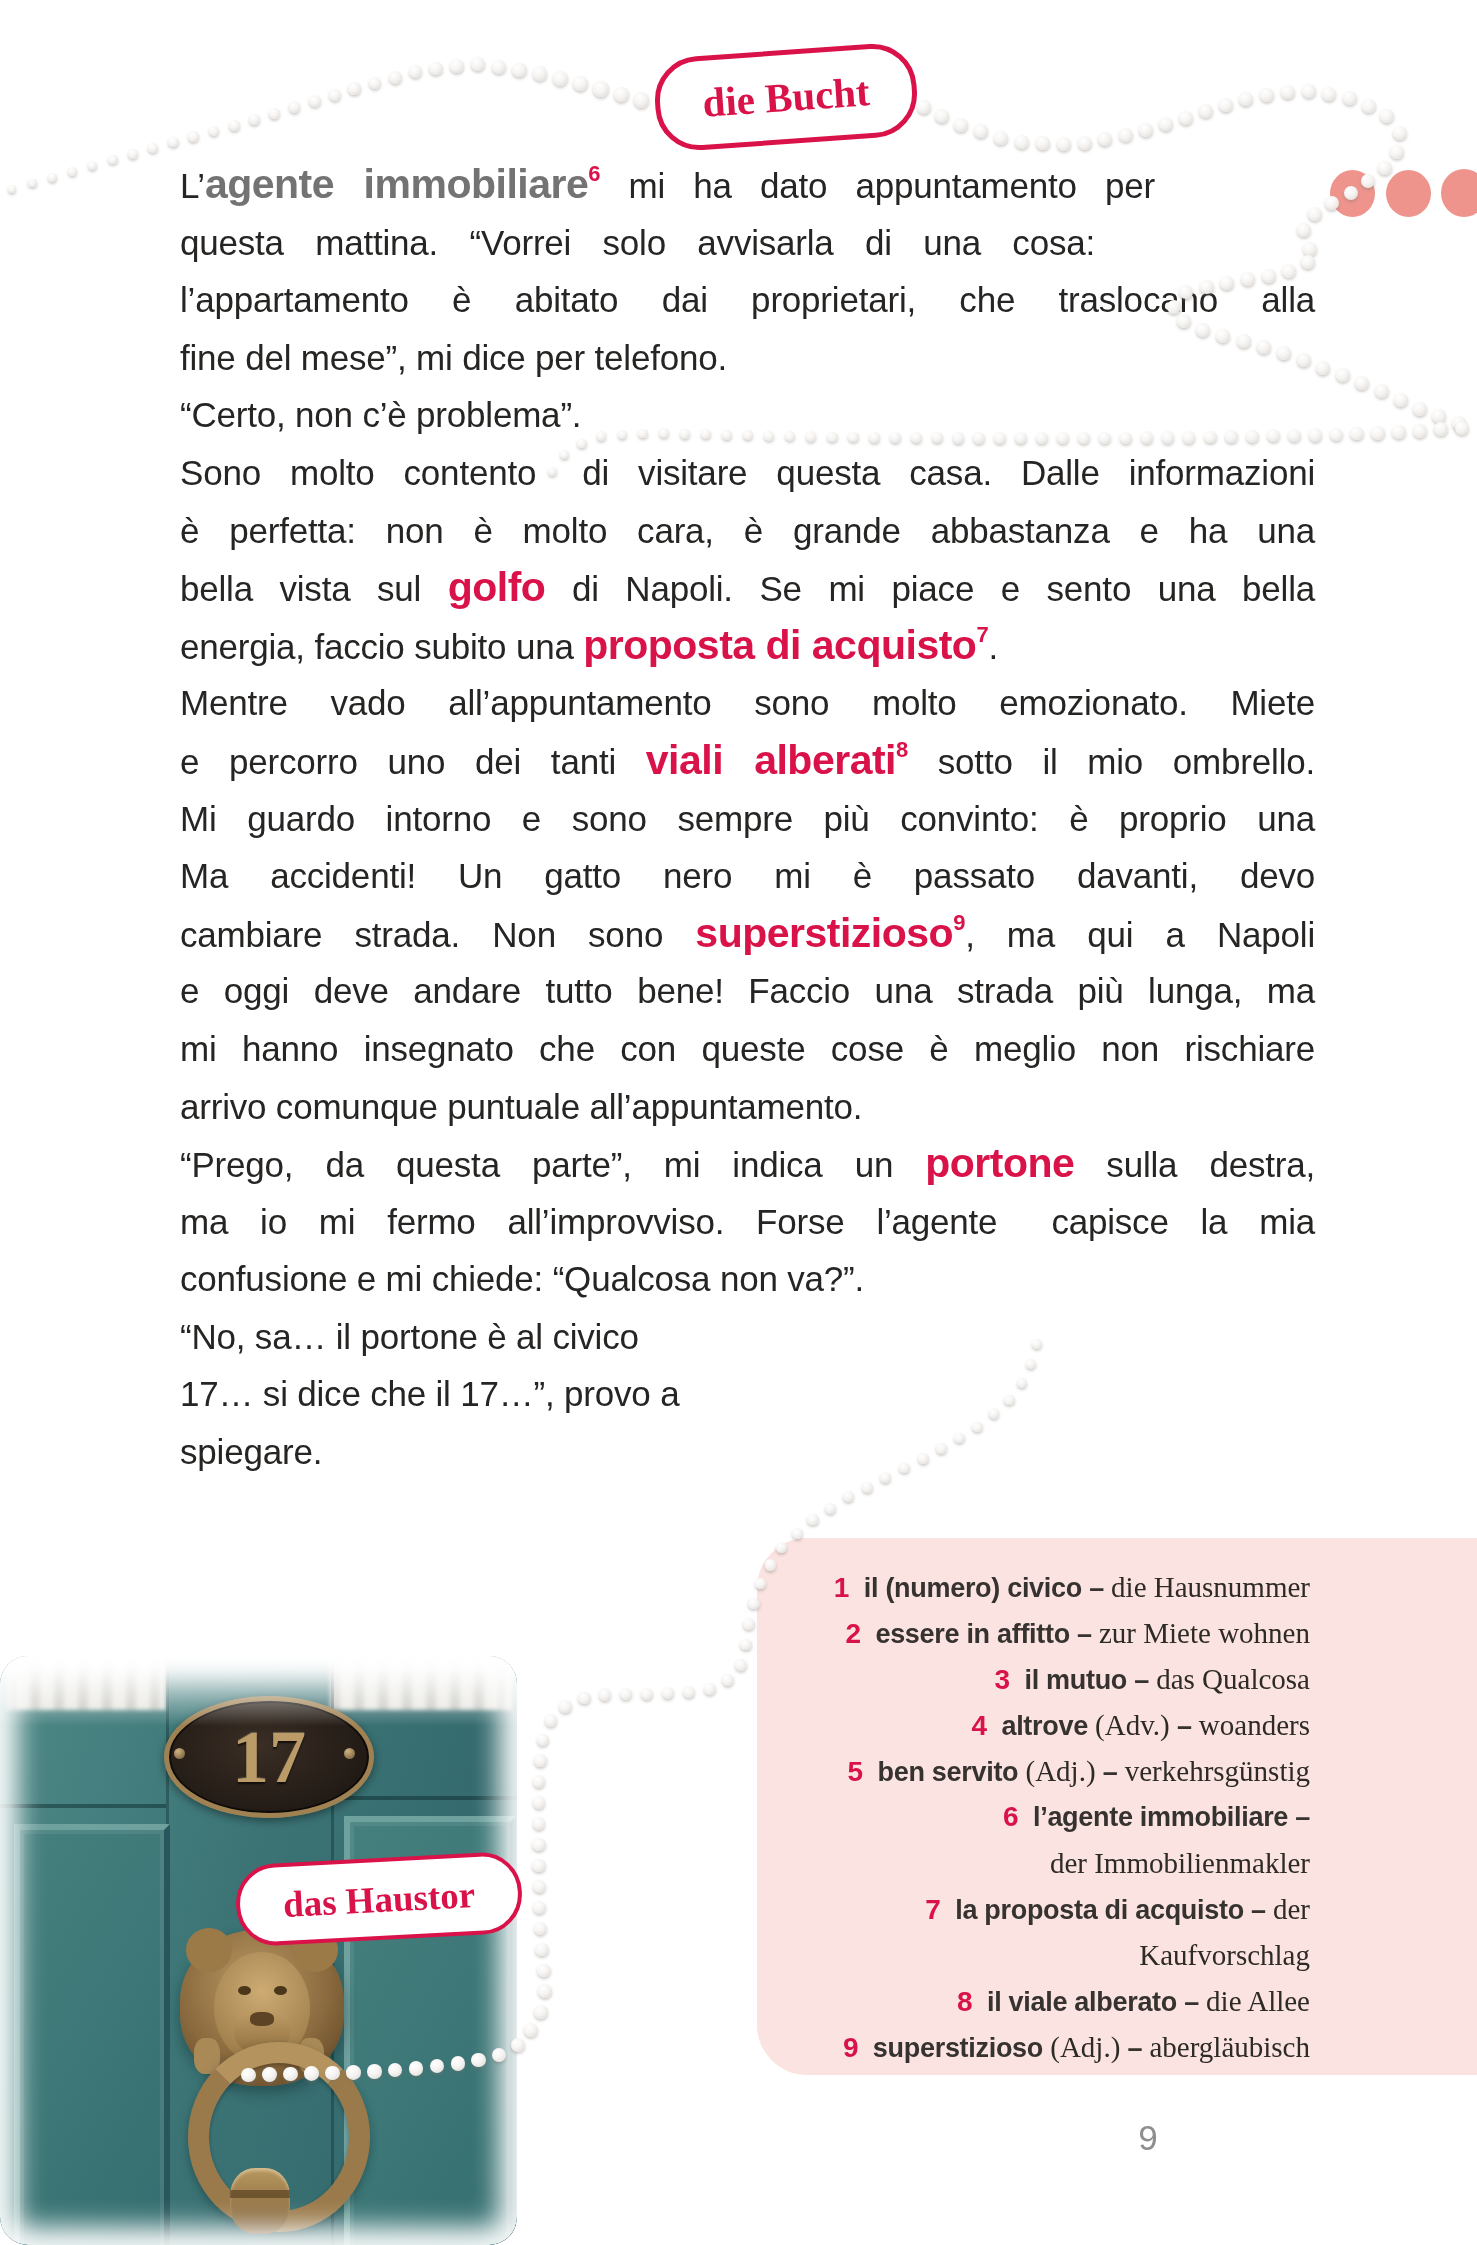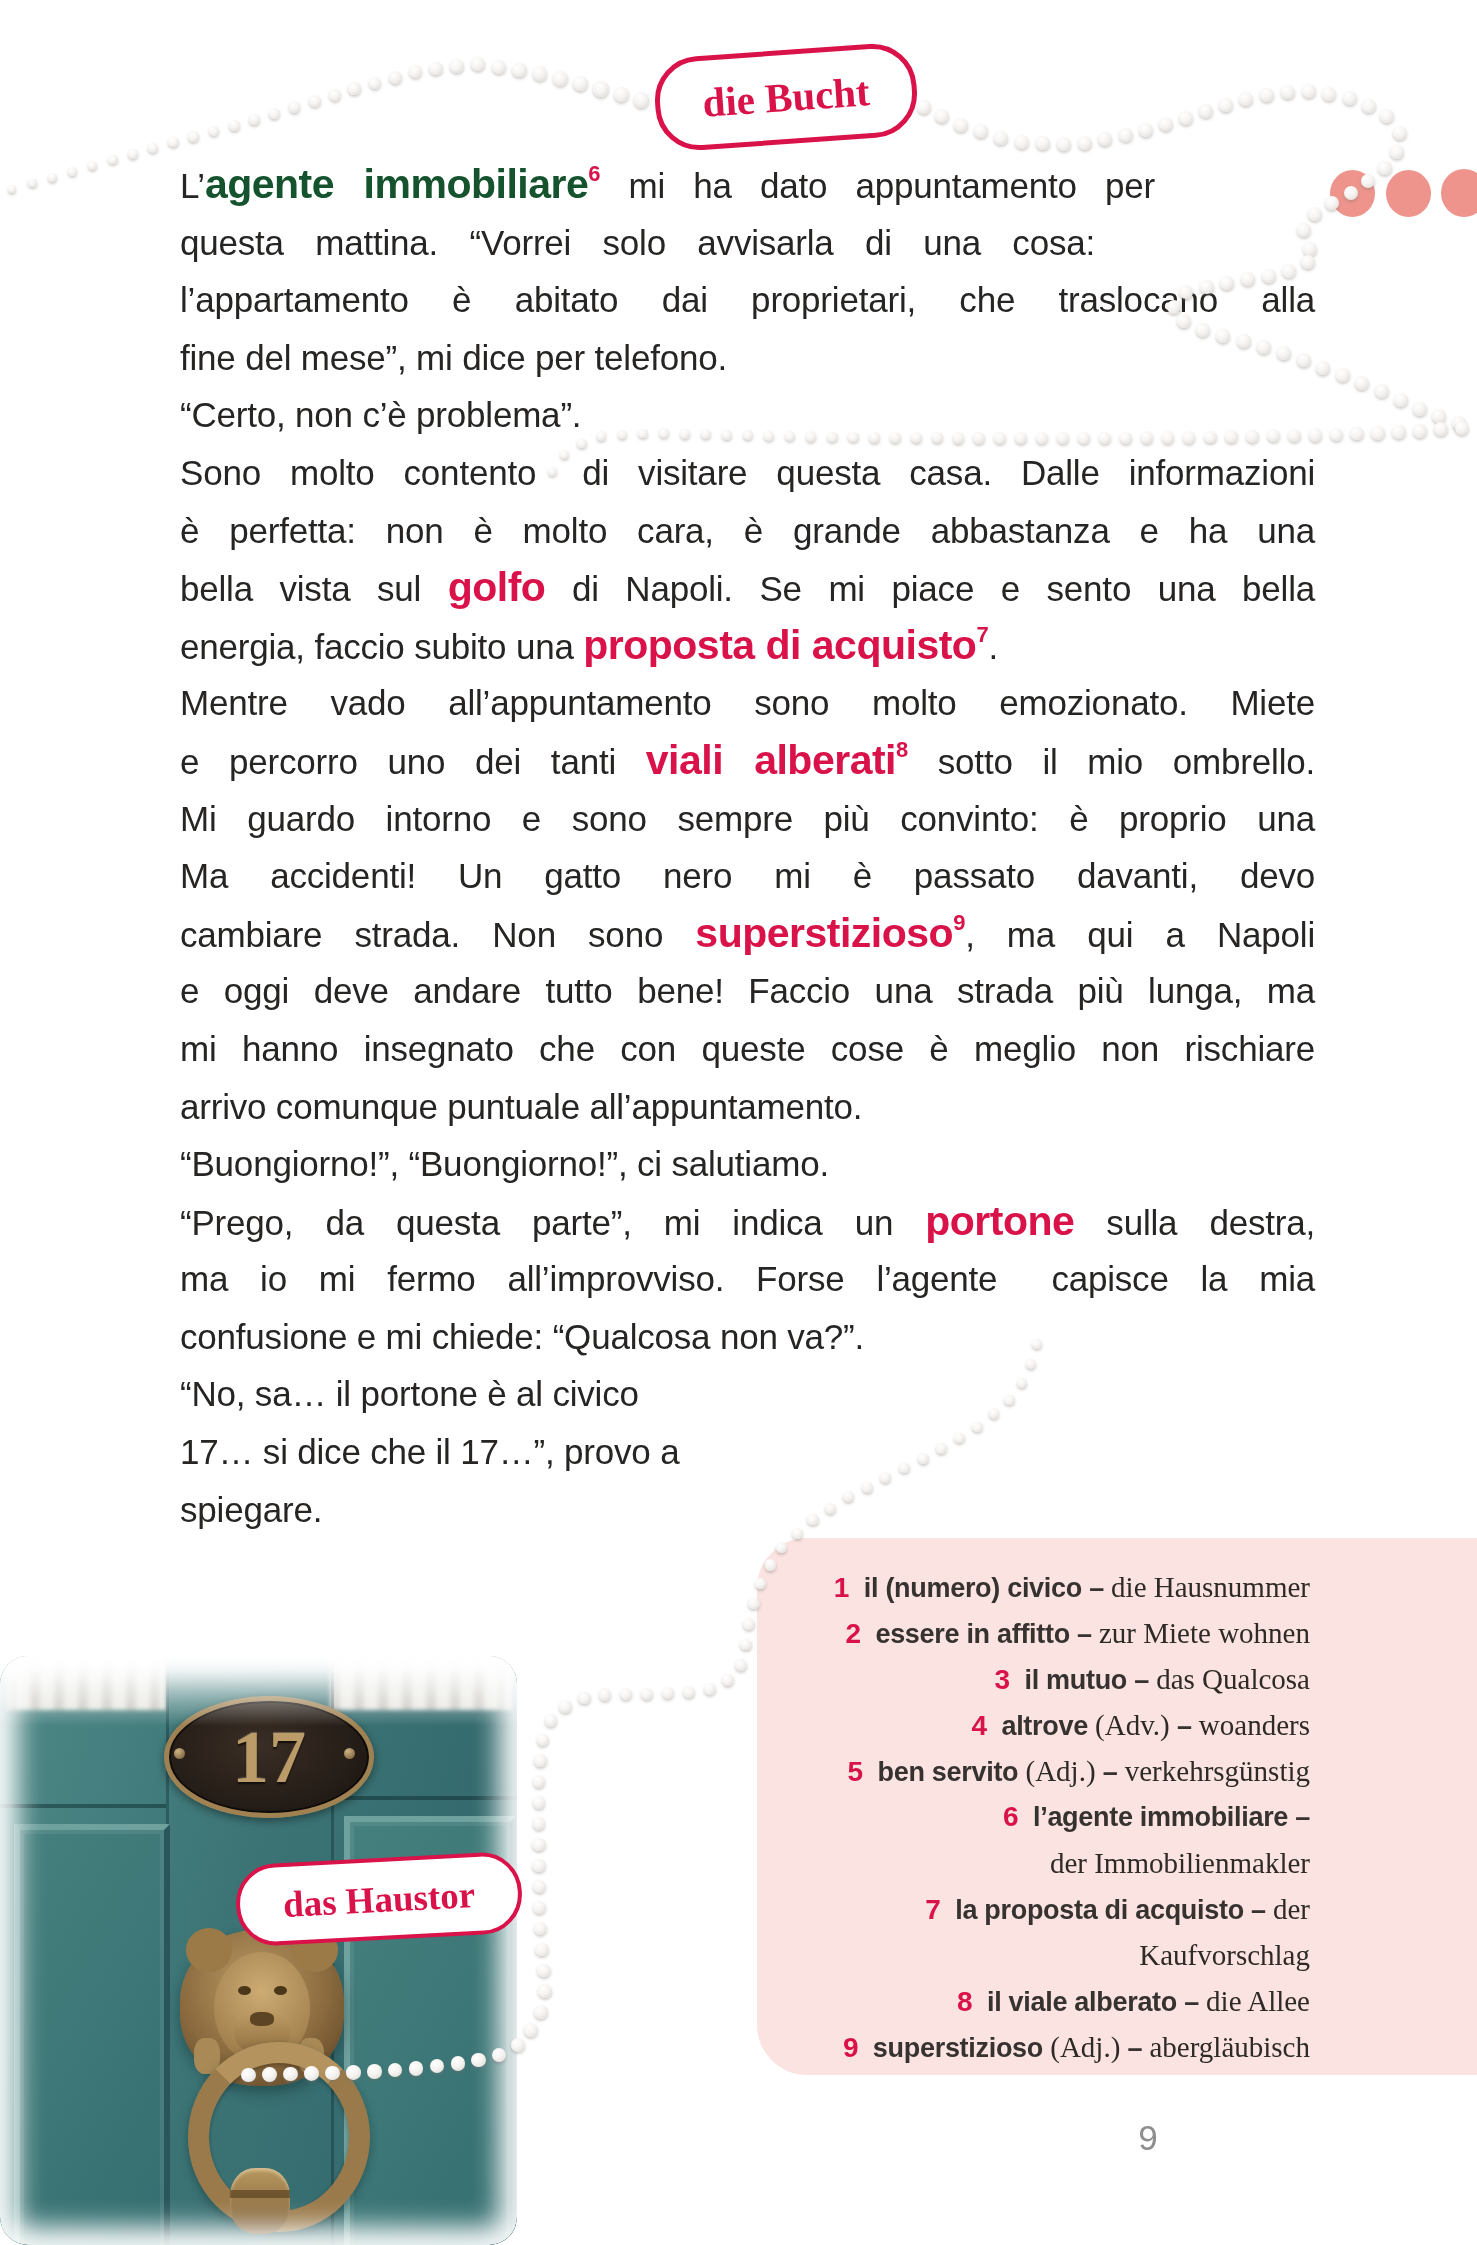--- a/index.html
+++ b/index.html
@@ -89,21 +89,21 @@
 <body>
 
 <div id="page">
 
   <div class="circle" style="left: 1330px; top: 170px; width: 45px; height: 47px; background: rgb(238, 148, 141);"></div>
   <div class="circle" style="left: 1386px; top: 170px; width: 45px; height: 47px; background: rgb(238, 148, 141);"></div>
   <div class="circle" style="left: 1441px; top: 169px; width: 46px; height: 48px; background: rgb(238, 148, 141);"></div>
 
   <div id="story" style="color: rgb(38, 37, 35);">
       <div class="para">
-        <div class="bodyline" style="width: 975px;"><span class="r-n">L’</span><span class="r-hl" style="color: #14532d;">agente immobiliare</span><sup class="r-sup" style="color: rgb(217, 19, 73);">6</sup><span class="r-n"> mi ha dato appuntamento per</span></div>
+        <div class="bodyline" style="width: 975px;"><span class="r-n">L’</span><span class="r-hl" style="color: #737373;">agente immobiliare</span><sup class="r-sup" style="color: rgb(217, 19, 73);">6</sup><span class="r-n"> mi ha dato appuntamento per</span></div>
         <div class="bodyline" style="width: 915px;"><span class="r-n">questa mattina. “Vorrei solo avvisarla di una cosa:</span></div>
         <div class="bodyline"><span class="r-n">l’appartamento è abitato dai proprietari, che traslocano alla</span></div>
         <div class="bodyline rag"><span class="r-n">fine del mese”, mi dice per telefono.</span></div>
       </div>
       <div class="para">
         <div class="bodyline rag"><span class="r-n">“Certo, non c’è problema”.</span></div>
       </div>
       <div class="para">
         <div class="bodyline"><span class="r-n">Sono molto contento</span><span class="r-gap" style="width: 46px;"></span><span class="r-n">di visitare questa casa. Dalle informazioni</span></div>
         <div class="bodyline"><span class="r-n">è perfetta: non è molto cara, è grande abbastanza e ha una</span></div>
@@ -114,23 +114,20 @@
         <div class="bodyline"><span class="r-n">Mentre vado all’appuntamento sono molto emozionato. Miete</span></div>
         <div class="bodyline"><span class="r-n">e percorro uno dei tanti </span><span class="r-hl" style="color: rgb(217, 19, 73);">viali alberati</span><sup class="r-sup" style="color: rgb(217, 19, 73);">8</sup><span class="r-n"> sotto il mio ombrello.</span></div>
         <div class="bodyline"><span class="r-n">Mi guardo intorno e sono sempre più convinto: è proprio una</span></div>
       </div>
       <div class="para">
         <div class="bodyline"><span class="r-n">Ma accidenti! Un gatto nero mi è passato davanti, devo</span></div>
         <div class="bodyline"><span class="r-n">cambiare strada. Non sono </span><span class="r-hl" style="color: rgb(217, 19, 73);">superstizioso</span><sup class="r-sup" style="color: rgb(217, 19, 73);">9</sup><span class="r-n">, ma qui a Napoli</span></div>
         <div class="bodyline"><span class="r-n">e oggi deve andare tutto bene! Faccio una strada più lunga, ma</span></div>
         <div class="bodyline"><span class="r-n">mi hanno insegnato che con queste cose è meglio non rischiare</span></div>
         <div class="bodyline rag"><span class="r-n">arrivo comunque puntuale all’appuntamento.</span></div>
-      </div>
-      <div class="para">
-        <div class="bodyline rag"><span class="r-n">“Buongiorno!”, “Buongiorno!”, ci salutiamo.</span></div>
       </div>
       <div class="para">
         <div class="bodyline"><span class="r-n">“Prego, da questa parte”, mi indica un </span><span class="r-hl" style="color: rgb(217, 19, 73);">portone</span><span class="r-n"> sulla destra,</span></div>
         <div class="bodyline"><span class="r-n">ma io mi fermo all’improvviso. Forse l’agente</span><span class="r-gap" style="width: 54px;"></span><span class="r-n">capisce la mia</span></div>
         <div class="bodyline rag"><span class="r-n">confusione e mi chiede: “Qualcosa non va?”.</span></div>
       </div>
       <div class="para narrow">
         <div class="bodyline rag"><span class="r-n">“No, sa… il portone è al civico</span></div>
         <div class="bodyline rag"><span class="r-n">17… si dice che il 17…”, provo a</span></div>
         <div class="bodyline rag"><span class="r-n">spiegare.</span></div>

